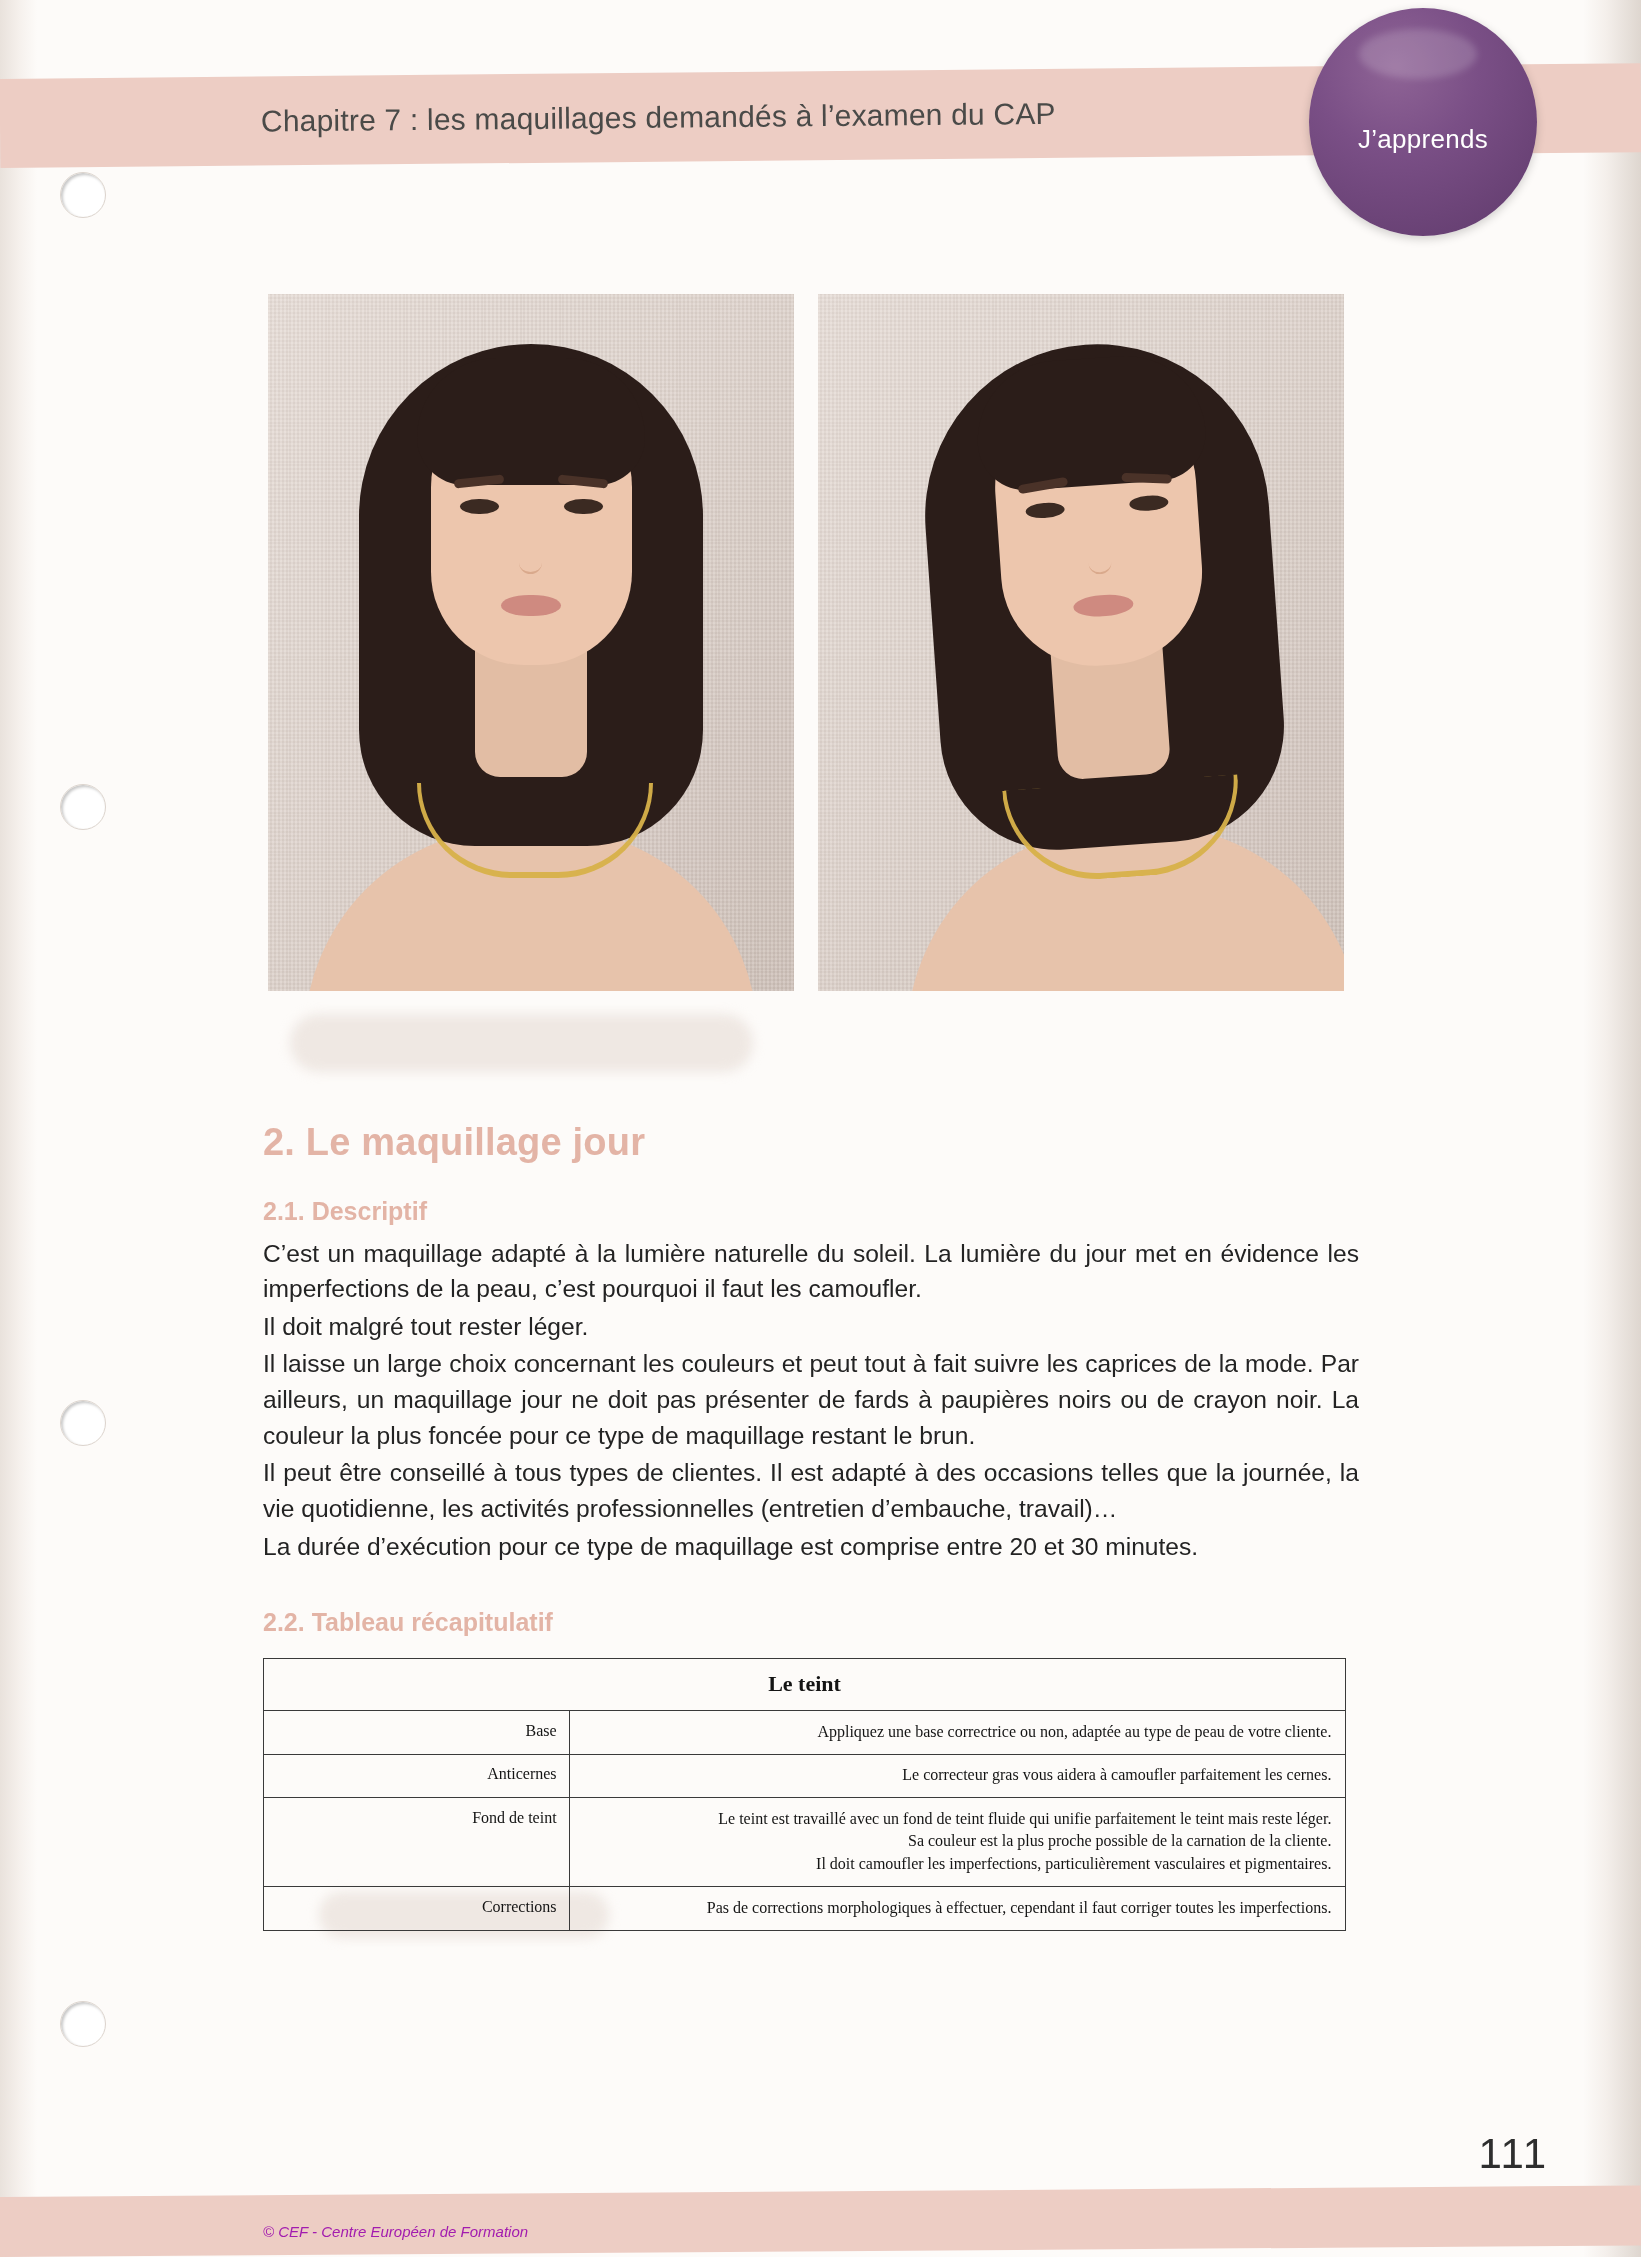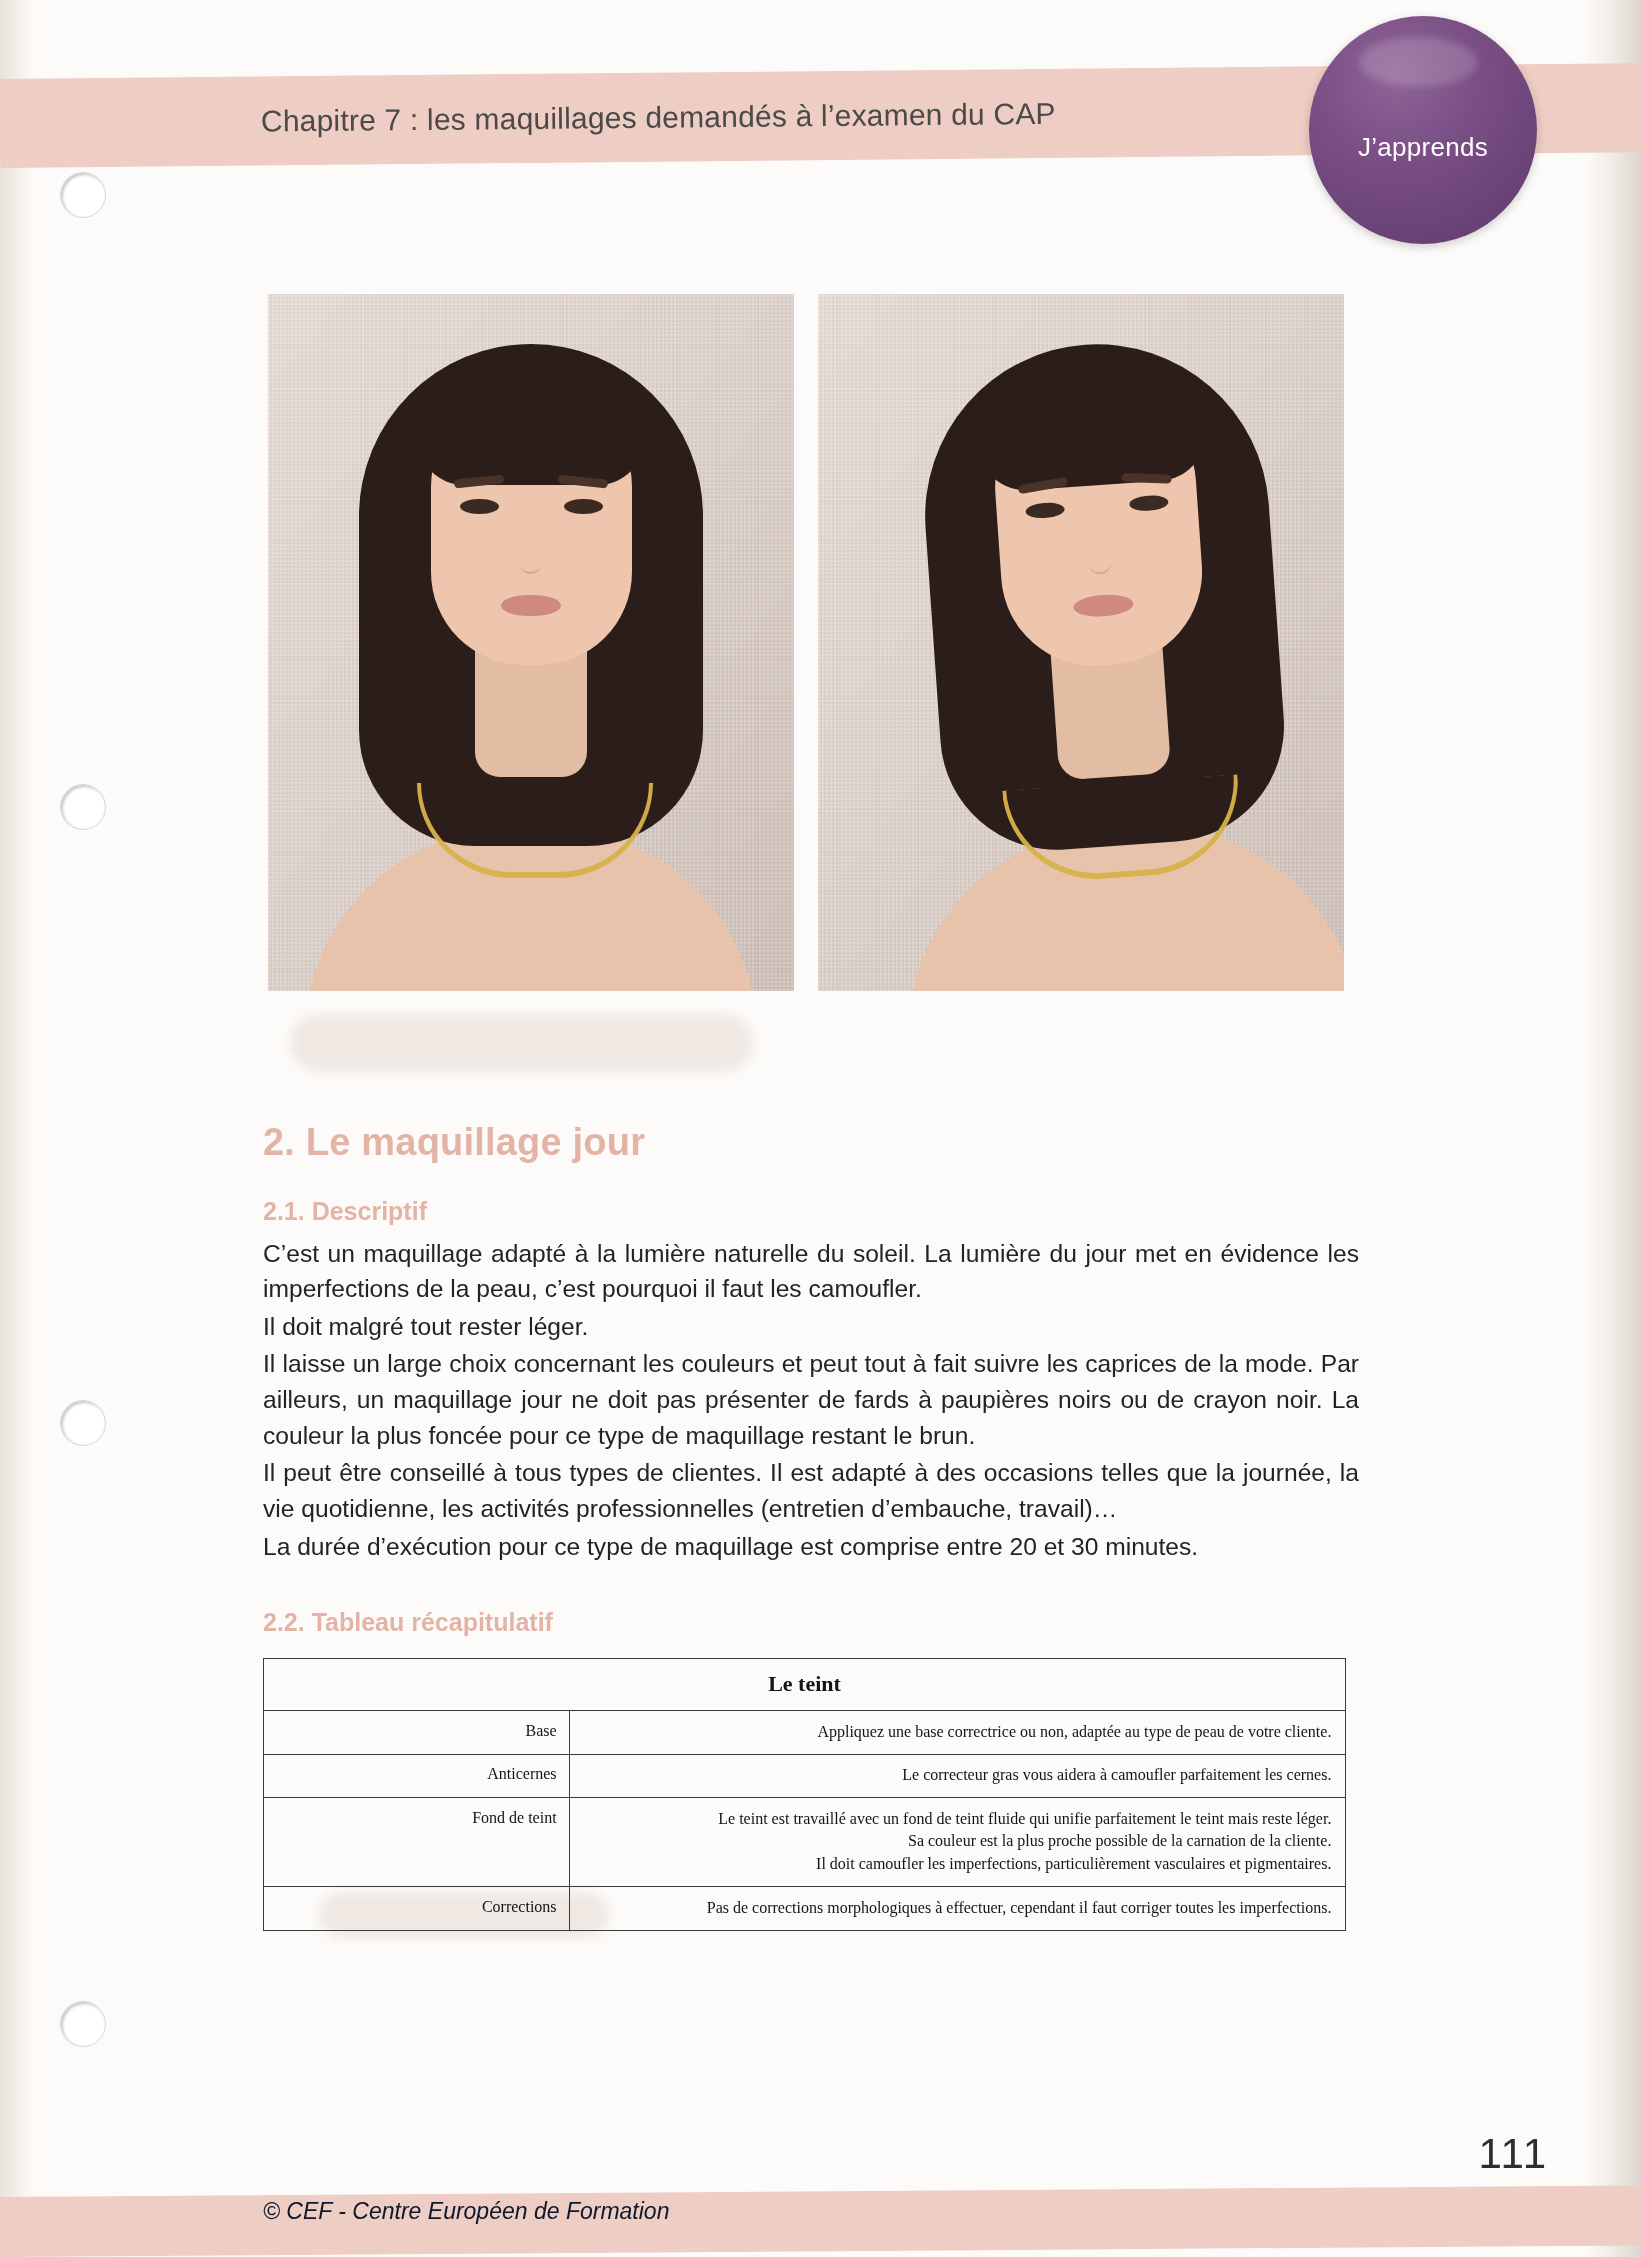--- a/index.html
+++ b/index.html
@@ -72,21 +72,21 @@
     font-size: 30px;
     color: #4a4a48;
     letter-spacing: 0.2px;
     white-space: nowrap;
     font-family: "Liberation Sans", sans-serif;
   }
 
   .badge {
     position: absolute;
     right: 104px;
-    top: 16px;
+    top: 8px;
     width: 228px;
     height: 228px;
     border-radius: 50%;
     background: radial-gradient(circle at 38% 26%, #8f6496 0%, #7a4f86 38%, #5f3a6b 100%);
     box-shadow: 0 2.9px 9.7px rgba(0,0,0,0.18);
   }
   .badge-gloss {
     position: absolute;
     left: 50px;
     top: 21px;
@@ -326,24 +326,24 @@
     bottom: 0;
     width: 1641px;
     height: 60px;
     background: #edcdc4;
     transform: rotate(-0.4deg);
     transform-origin: left bottom;
   }
   .footer-note {
     position: absolute;
     left: 263px;
-    bottom: 32px;
-    font-size: 23px;
+    bottom: 17px;
+    font-size: 15px;
     font-style: italic;
-    color: #0f172a;
+    color: #a21caf;
   }
   .page-number {
     position: absolute;
     right: 93px;
     bottom: 79px;
     font-size: 42px;
     color: #2e2e2e;
     letter-spacing: 1.9px;
     text-align: center;
   }

